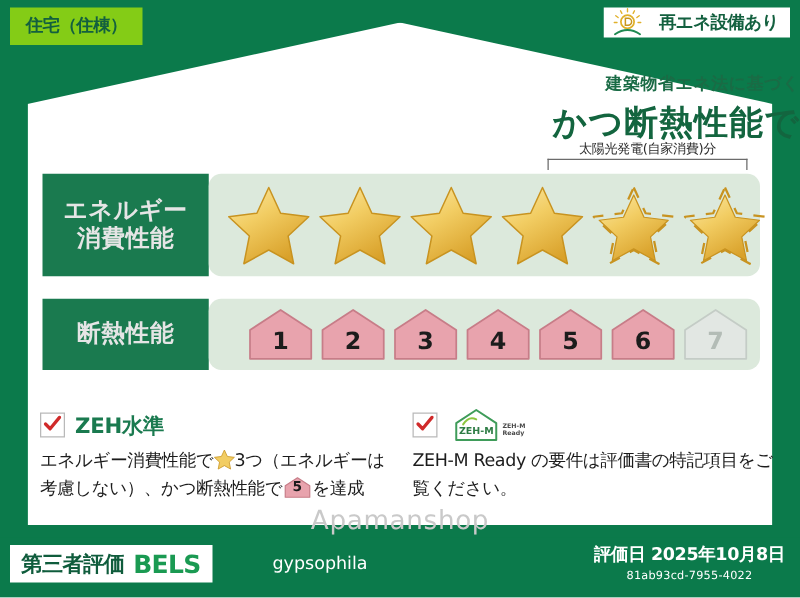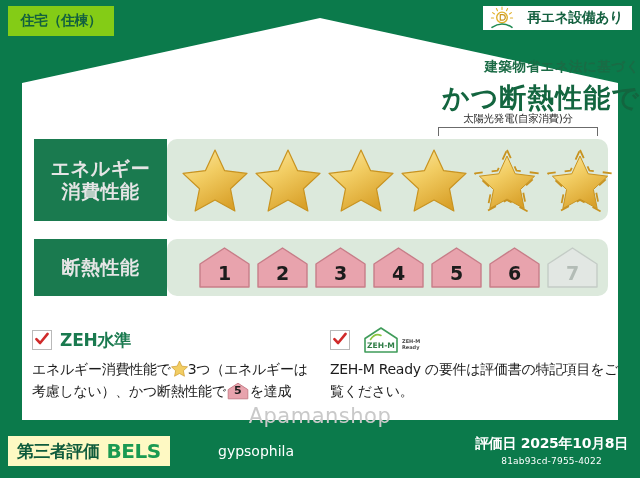--- a/index.html
+++ b/index.html
@@ -293,21 +293,21 @@
     width: 640px;
     height: 48px;
     background: #0b7a4b;
     z-index: 6;
   }
   .bels-box {
     position: absolute;
     left: 8px;
     top: 6px;
     height: 30px;
-    background: #fef9c3;
+    background: #ffffff;
     display: flex;
     align-items: center;
     padding: 0 9px;
     gap: 7px;
   }
   .bels-jp {
     font-size: 17px;
     font-weight: bold;
     color: #0f5c3c;
     letter-spacing: -0.5px;

